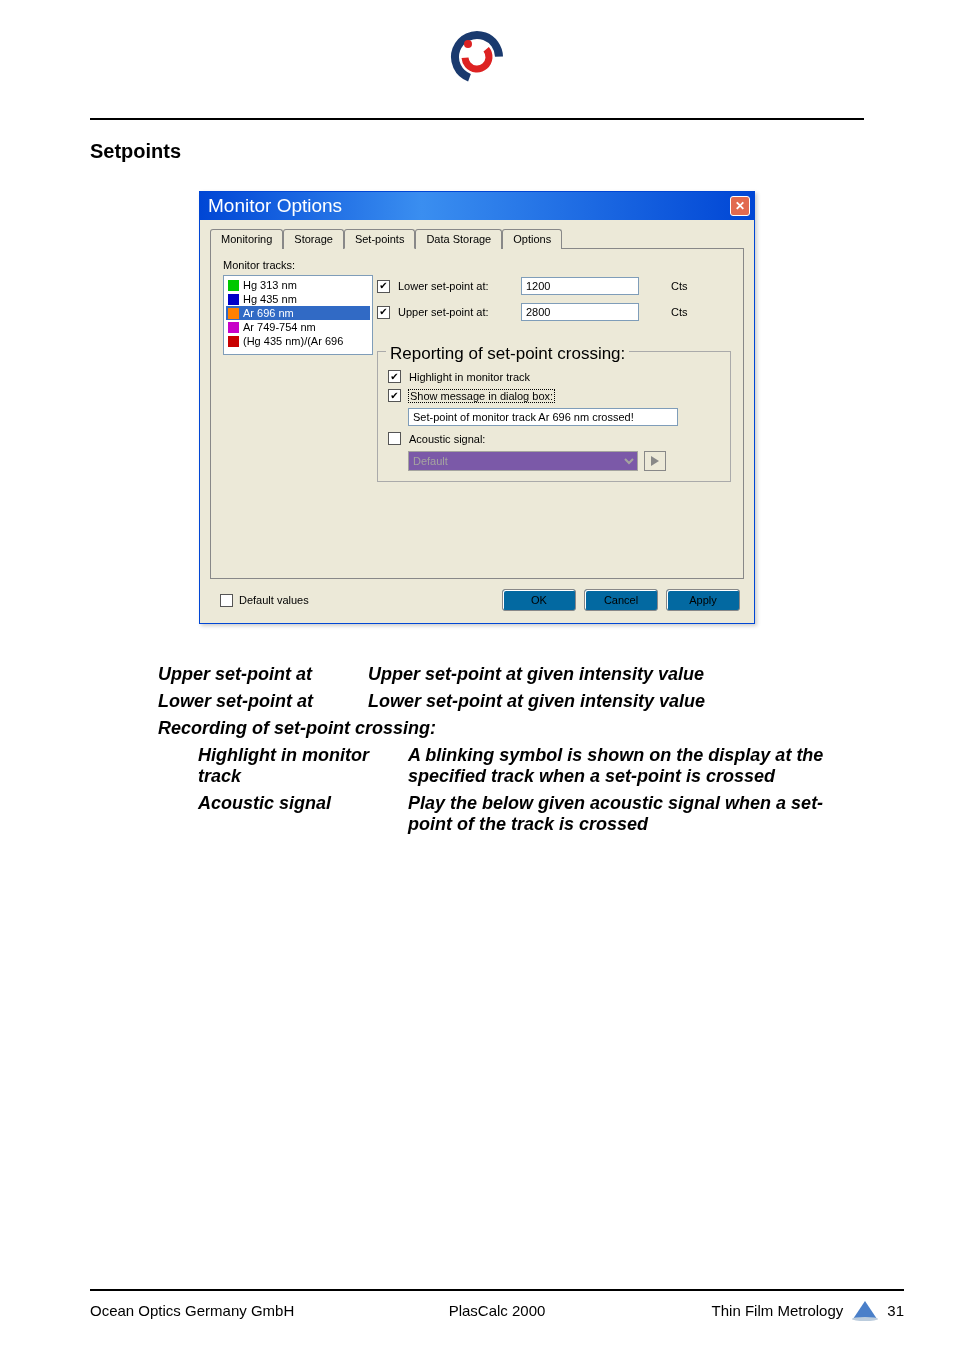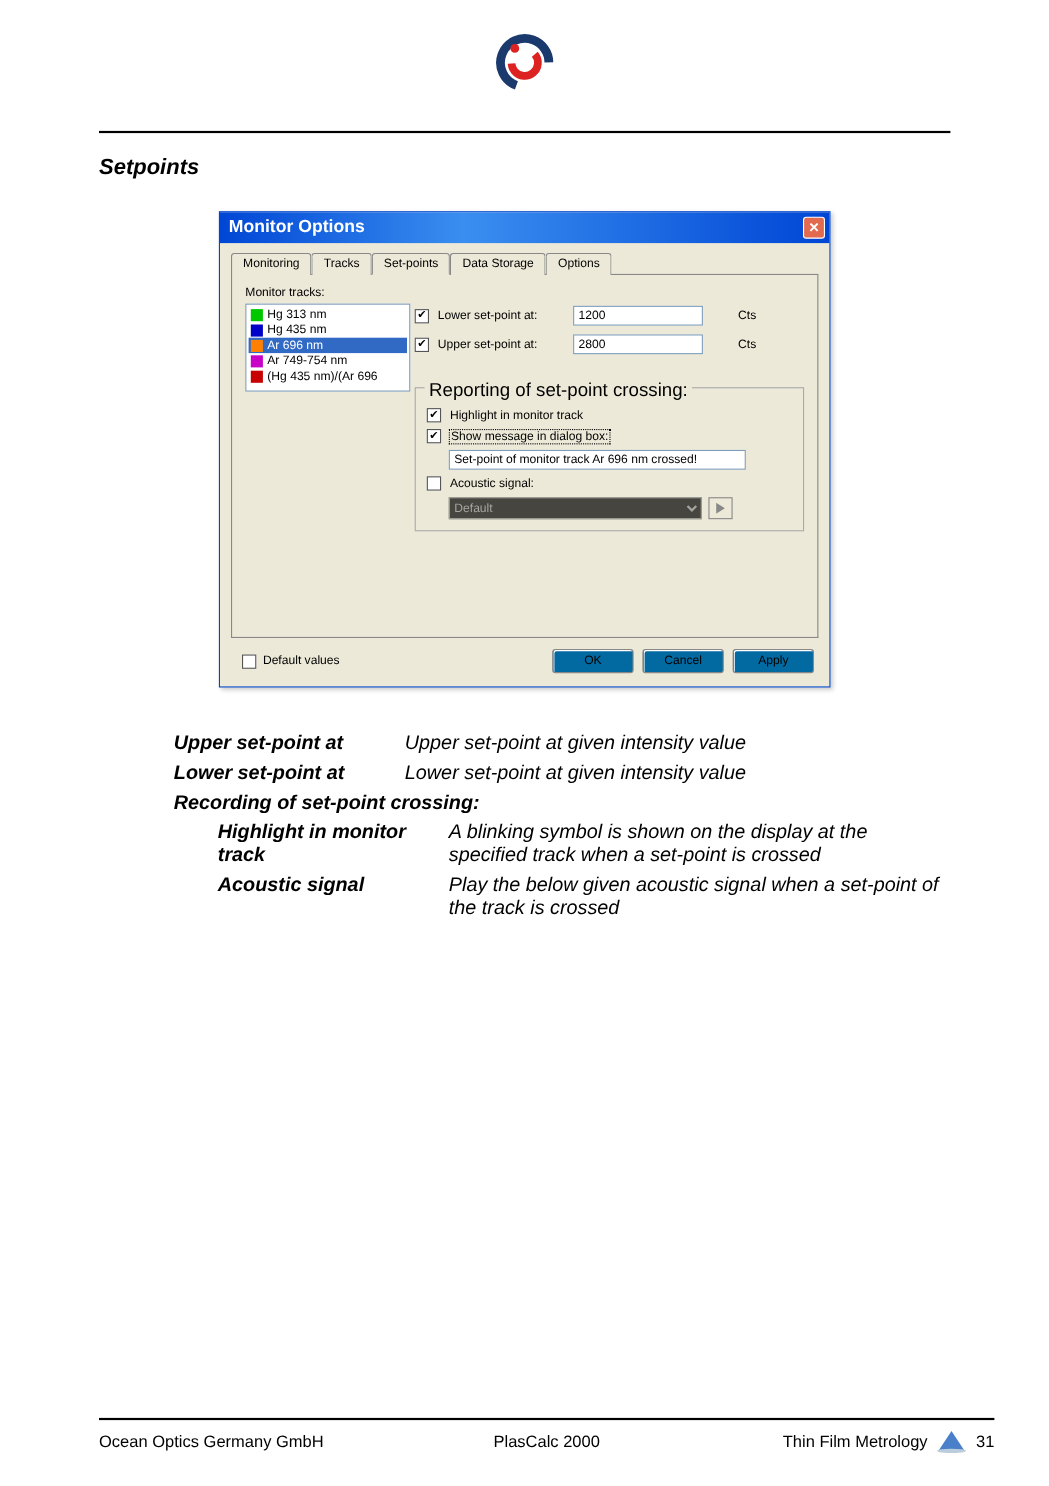--- a/index.html
+++ b/index.html
@@ -37,21 +37,20 @@
   }
   .logo-text .line2 { font-size: 30px; letter-spacing: 1px; }
   .hr-top {
     border: none;
     border-top: 2px solid #000;
     margin: 0 0 20px 0;
   }
   .section-heading {
     font-size: 20px;
     font-weight: bold;
-    font-style: italic;
     margin-bottom: 28px;
   }
   
   .dialog {
     width: 556px;
     margin: 0 auto 40px auto;
     border: 1px solid #0046d5;
     font-family: Tahoma, "MS Sans Serif", sans-serif;
     font-size: 11px;
     background: #ece9d8;
@@ -59,21 +58,21 @@
   }
   .titlebar {
     background: linear-gradient(to right, #0046d5 0%, #3a8ef0 40%, #0046d5 100%);
     color: #fff;
     display: flex;
     align-items: center;
     justify-content: space-between;
     padding: 4px 4px 4px 8px;
     height: 28px;
   }
-  .titlebar-title { font-weight: bold; font-size: 16px; }
+  .titlebar-title { font-weight: normal; font-size: 19px; }
   .close-btn {
     width: 20px; height: 20px;
     background: #e26a4f;
     border: 1px solid #fff;
     border-radius: 3px;
     color: #fff;
     display: flex; align-items: center; justify-content: center;
     font-weight: bold;
     font-size: 12px;
   }
@@ -149,21 +148,21 @@
     background: #ece9d8; padding: 0 4px;
     font-size: 17px;
   }
   .group .chk-row { display:flex; align-items:center; gap:8px; margin: 6px 0; }
   .dotted { outline: 1px dotted #000; outline-offset: 0; padding: 0 1px; }
   .group input.msg {
     width: 270px; height: 18px; border:1px solid #7f9db9; background:#fff; font-size:11px; padding:0 4px; margin-left: 20px;
   }
   .acoustic-row { display:flex; align-items:center; gap:6px; margin-left: 20px; margin-top: 4px; }
   .acoustic-row select {
-    width: 230px; height: 20px; background:#000000; border:1px solid #888; font-size:11px; color:#888;
+    width: 230px; height: 20px; background:#4c1d95; border:1px solid #888; font-size:11px; color:#888;
   }
   .play-btn {
     width: 22px; height: 20px; border:1px solid #888; background:#ece9d8;
     display:flex; align-items:center; justify-content:center; color:#888;
   }
   .button-row {
     display:flex; align-items:center; padding: 10px 4px 0 4px; gap: 8px;
   }
   .button-row .spacer { flex:1; }
   .def-chk { display:flex; align-items:center; gap:6px; margin-left: 6px; }
@@ -172,21 +171,21 @@
     background:#0369a1; border:1px solid #888;
     border-radius:3px;
     font-size:11px;
     display:flex; align-items:center; justify-content:center;
     box-shadow: inset 1px 1px 0 #fff;
   }
   
   .defs { margin: 0 0 0 68px; font-size: 18px; }
   .def-row { display:flex; margin-bottom: 6px; }
   .def-term { width: 210px; font-weight: bold; font-style: italic; }
-  .def-desc { flex:1; font-weight: normal; font-style: italic; }
+  .def-desc { flex:1; font-weight: bold; font-style: italic; }
   .def-heading { font-weight:bold; font-style:italic; margin: 6px 0 6px 0; }
   .def-sub { margin-left: 40px; }
   
   .footer {
     position: absolute;
     left: 90px; right: 50px; bottom: 30px;
     border-top: 2px solid #000;
     padding-top: 8px;
     display: flex;
     align-items: center;
@@ -220,21 +219,21 @@
   <div class="section-heading">Setpoints</div>
 
   <div class="dialog">
     <div class="titlebar">
       <span class="titlebar-title">Monitor Options</span>
       <div class="close-btn">✕</div>
     </div>
     <div class="dialog-body">
       <div class="tabstrip">
         <div class="tab">Monitoring</div>
-        <div class="tab">Tracks</div>
+        <div class="tab">Storage</div>
         <div class="tab active">Set-points</div>
         <div class="tab">Data Storage</div>
         <div class="tab">Options</div>
       </div>
       <div class="tabpanel">
         <div class="left-col">
           <div class="left-label">Monitor tracks:</div>
           <div class="tracklist" id="tracklist">
               <div class="track-item">
                 <span class="swatch" style="background: rgb(0, 200, 0);"></span>

